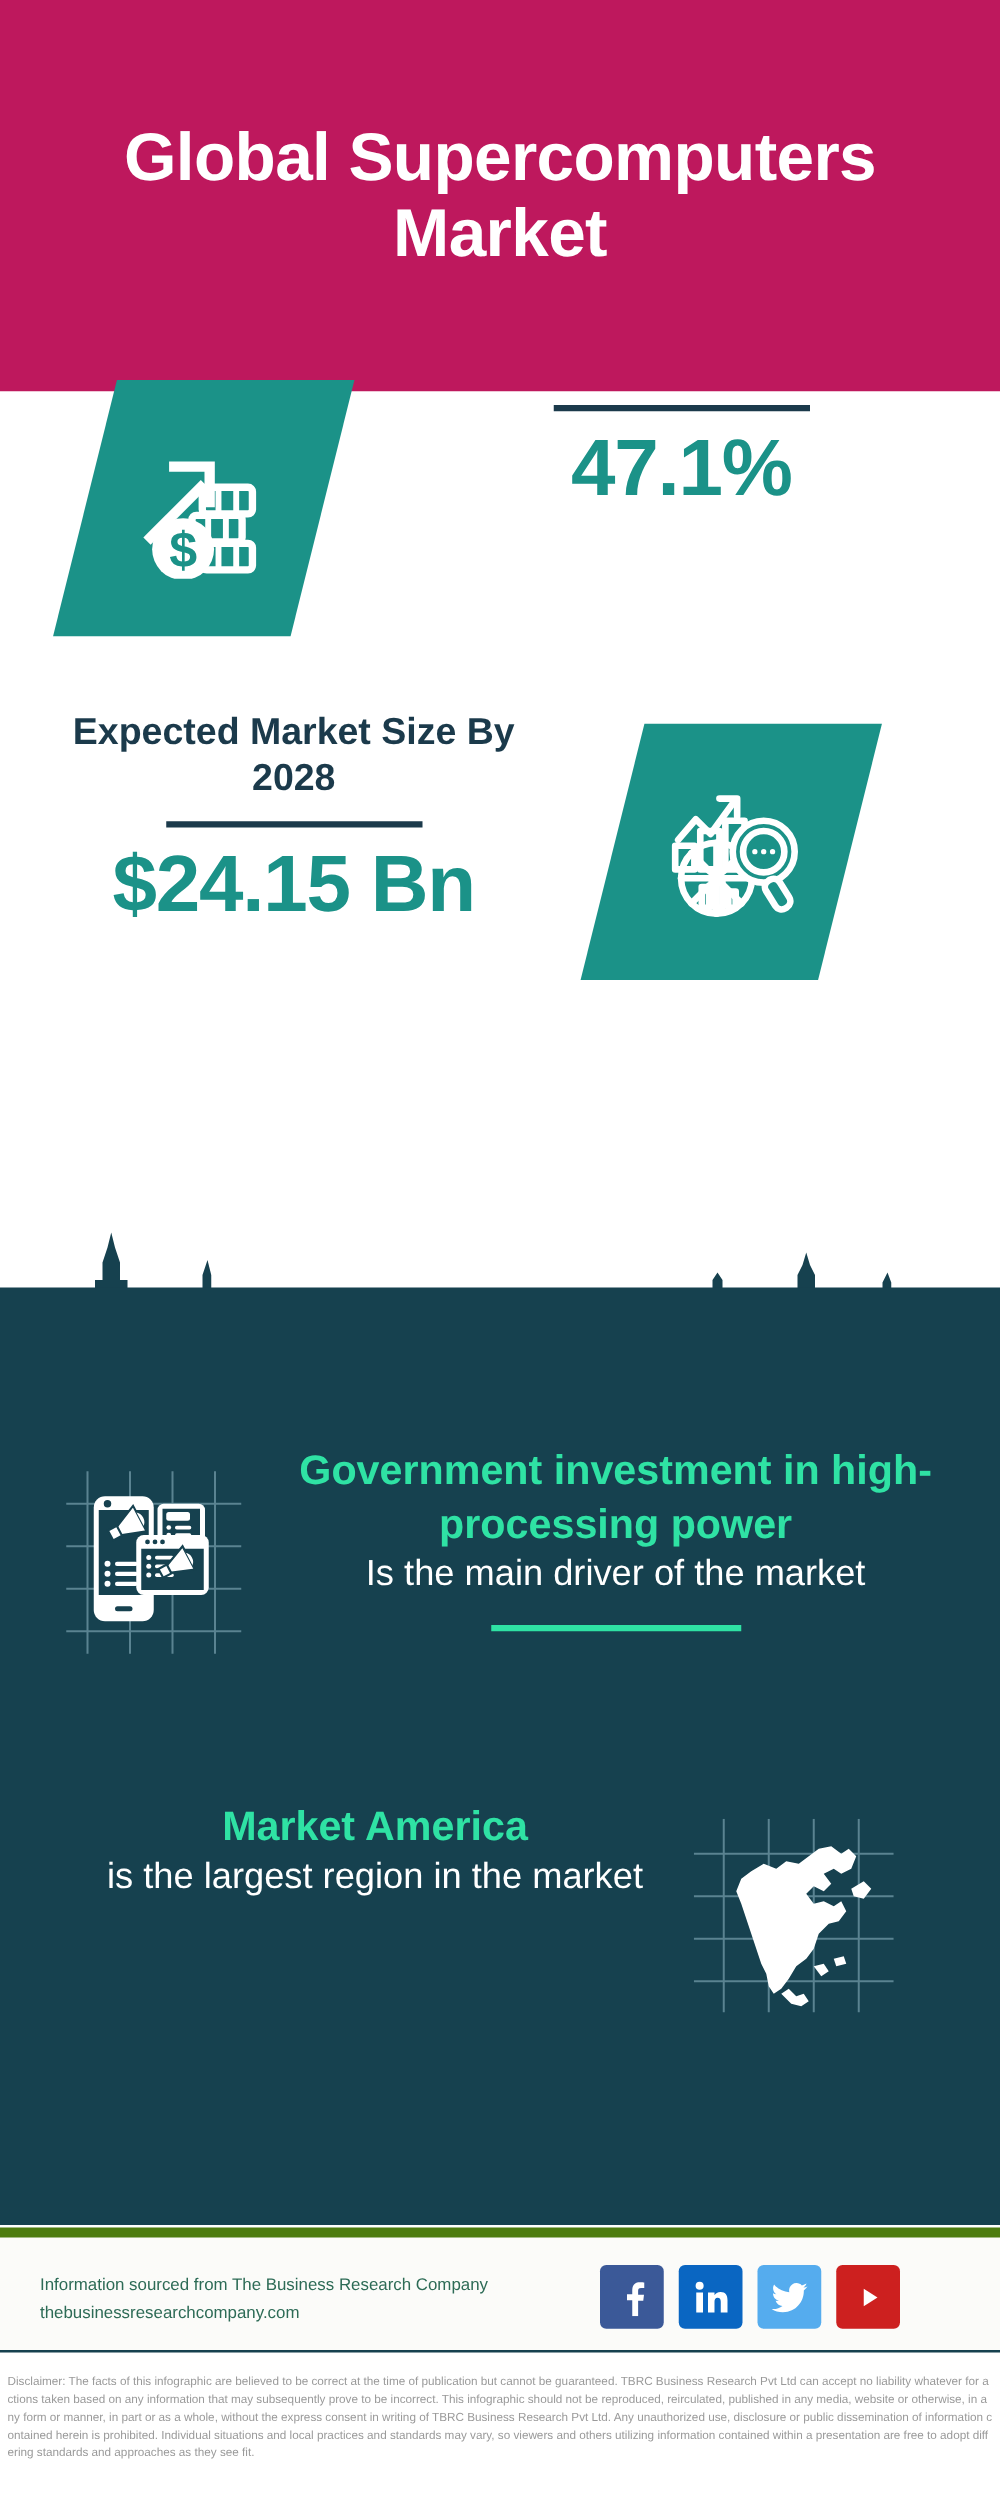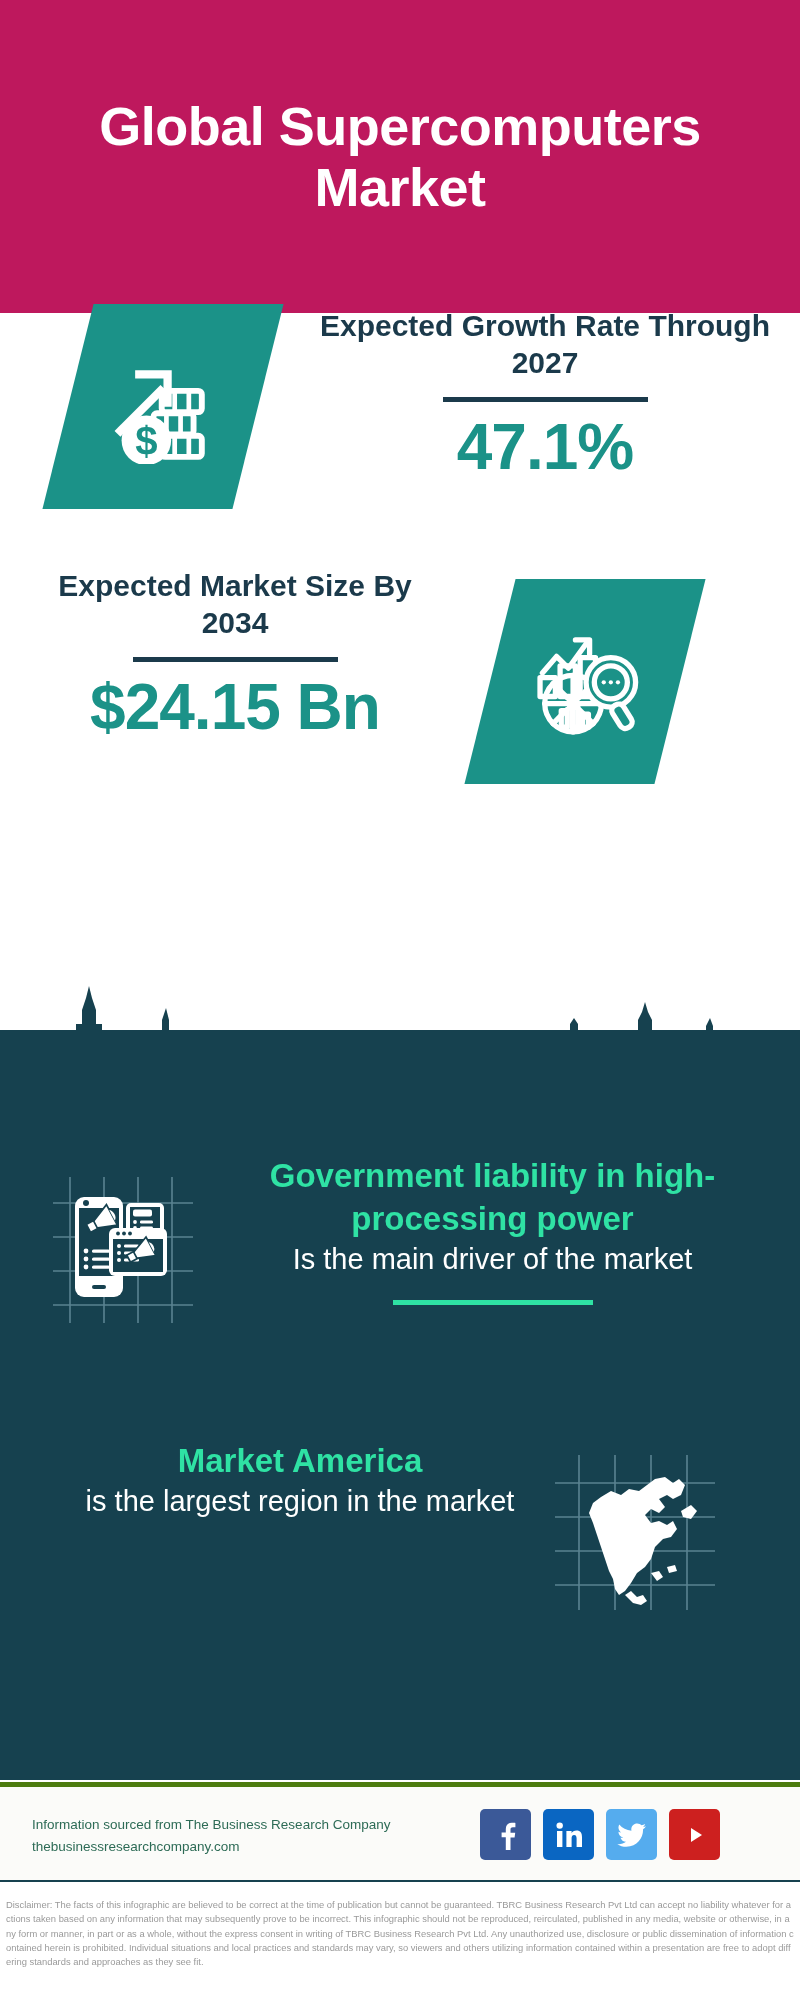--- a/index.html
+++ b/index.html
@@ -118,21 +118,21 @@
     position:absolute; left:10px; top:0; width:580px; text-align:center;
   }
   .region-map {
     position:absolute; left:555px; top:15px; width:160px; height:155px;
   }
 
   
   .footerbar {
     position:absolute; left:0; top:1782px; width:800px; height:100px;
     background:#fbfbf9;
-    border-top:5px solid #4d7c0f;
+    border-top:8px solid #4d7c0f;
     border-bottom:2px solid #16414f;
   }
   .source-text {
     position:absolute; left:32px; top:27px; width:440px;
     color:#2d6b56;
     font-size:13.5px;
     line-height:1.65;
   }
   .socials {
     position:absolute; left:480px; top:22px;
@@ -182,30 +182,29 @@
           <line x1="60" y1="76" x2="60" y2="94" stroke="#fff" stroke-width="4"></line>
           <line x1="72" y1="76" x2="72" y2="94" stroke="#fff" stroke-width="4"></line>
 
           <circle cx="36" cy="80" r="21" fill="#fff"></circle>
           <text x="36" y="92" font-family="Liberation Sans, sans-serif" font-size="34" font-weight="bold" fill="#1b9288" text-anchor="middle">$</text>
         </svg>
       </span>
     </div>
 
     <div class="stat1-text">
-      <div class="stat-label">Expected Growth Rate Through 2027</div>
       <div class="rule-dark"></div>
       <div class="stat-value">47.1%</div>
     </div>
   </div>
 
   <div class="stat2">
 
     <div class="stat2-text">
-      <div class="stat-label">Expected Market Size By 2034</div>
+      <div class="stat-label">Expected Market Size By 2028</div>
       <div class="rule-dark"></div>
       <div class="stat-value">$24.15 Bn</div>
     </div>
 
     <div class="para-badge" id="badge-chart">
       <span class="glyph">
         <svg width="118" height="118" viewBox="0 0 100 100" fill="none" stroke="#fff" stroke-width="4.5" stroke-linecap="round" stroke-linejoin="round">
 
           <polyline points="14,44 26,30 36,40 52,18" fill="none"></polyline>
           <polyline points="42,16 54,16 54,28" fill="none"></polyline>
@@ -309,21 +308,21 @@
 
         <g transform="translate(85,78) rotate(-28)">
           <path d="M0,0 L19,-8 L19,13 L0,6 Z" fill="#fff" stroke="#16414f" stroke-width="1.7"></path>
           <rect x="-6.5" y="-1" width="7.5" height="8" fill="#fff" stroke="#16414f" stroke-width="1.7"></rect>
           <path d="M19,-3 a6.5,7.5 0 0 1 0,13" fill="#fff" stroke="#16414f" stroke-width="1.7"></path>
         </g>
       </svg>
     </div>
 
     <div class="driver-text">
-      <div class="green-head">Government liability in high-processing power</div>
+      <div class="green-head">Government investment in high-processing power</div>
       <div class="white-sub">Is the main driver of the market</div>
       <div class="rule-green"></div>
     </div>
   </div>
 
   <div class="region-block">
 
     <div class="region-text">
       <div class="green-head">Market America</div>
       <div class="white-sub">is the largest region in the market</div>

